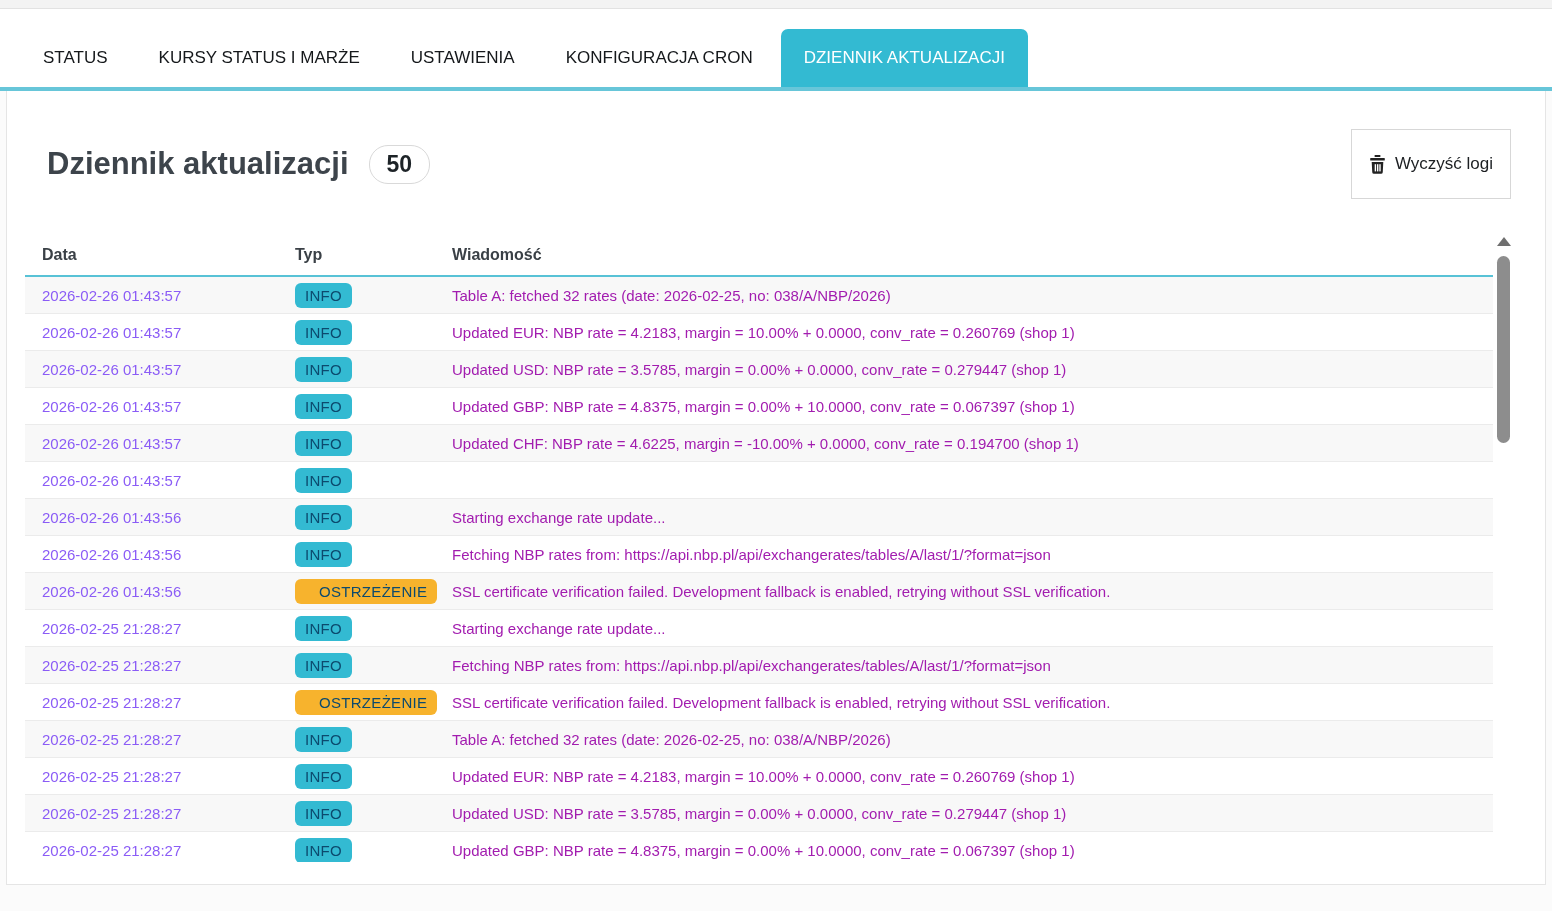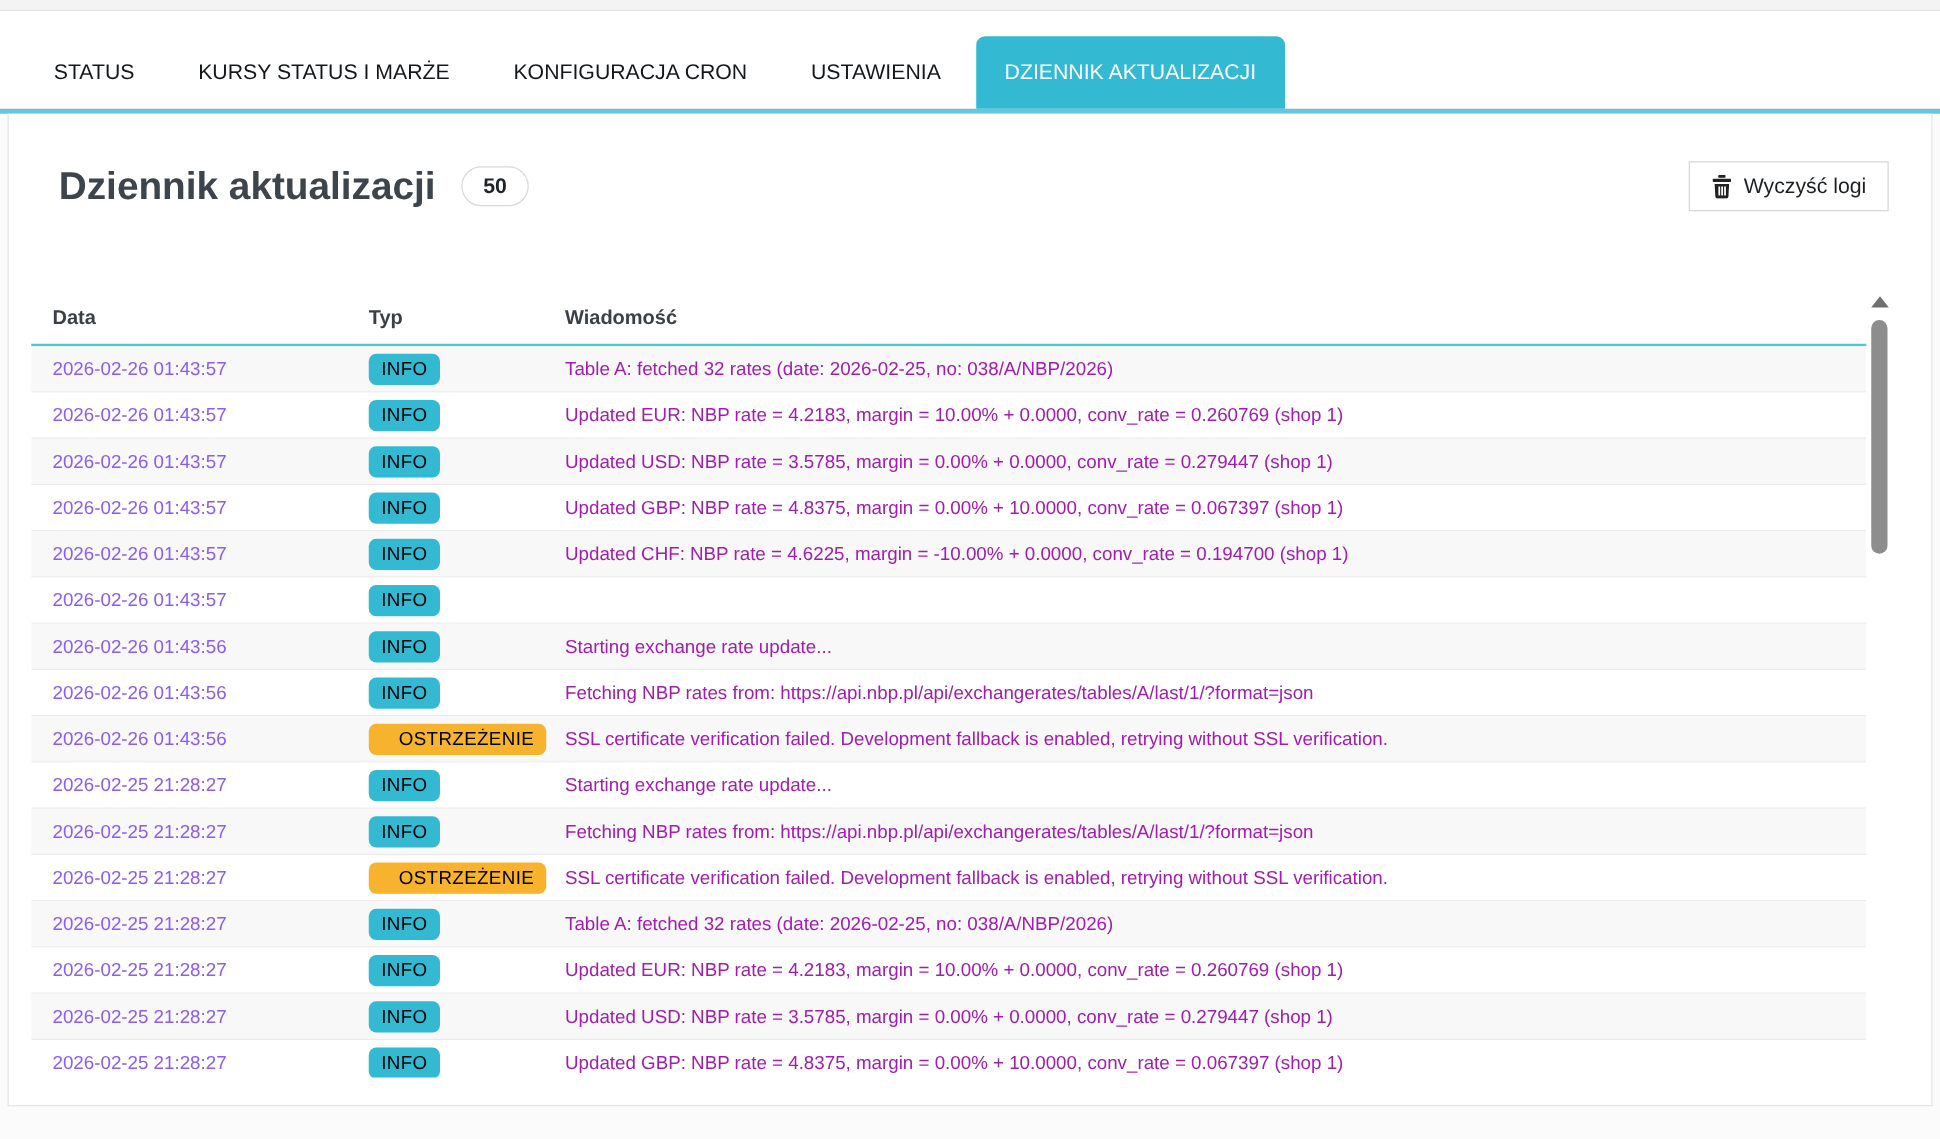--- a/index.html
+++ b/index.html
@@ -29,25 +29,25 @@
   .tab-underline{height:4px;background:var(--teal-light);}
   
   .panel{
     margin:0 6px;height:794px;background:#ffffff;
     border:1px solid #e5e5e5;border-top:none;position:relative;
   }
   .panel-header{display:flex;align-items:center;padding:38px 34px 0 40px;}
   .page-title{font-size:31px;font-weight:bold;color:#3d444b;}
   .count-badge{
     margin-left:20px;background:#fff;border:1px solid #d9d9d9;border-radius:19px;
-    padding:5px 17px;font-size:17px;font-weight:bold;color:#1d2327;
+    padding:5px 17px;font-size:23px;font-weight:bold;color:#1d2327;
   }
   .clear-btn{
     margin-left:auto;display:flex;align-items:center;gap:9px;
-    background:#fff;border:1px solid #d7d7d7;padding:9px 17px;
+    background:#fff;border:1px solid #d7d7d7;padding:24px 17px;
     font-size:17px;color:#1c1f22;cursor:pointer;font-family:inherit;
   }
   .clear-btn svg{display:block;}
   
   .log-table{position:absolute;left:18px;right:52px;top:155px;}
   .thead{
     display:grid;grid-template-columns:253px 157px 1fr;
     font-size:16px;font-weight:bold;color:#3a4046;
     padding-bottom:11px;border-bottom:2px solid #58c2d6;
   }
@@ -57,21 +57,21 @@
     display:grid;grid-template-columns:253px 157px 1fr;
     height:37px;align-items:center;border-bottom:1px solid #ebebeb;
     font-size:15px;background:#ffffff;
   }
   .row.odd{background:#f8f8f8;}
   .cell{padding-left:17px;white-space:nowrap;overflow:hidden;}
   .date-cell{color:#8b5cf6;}
   .msg-cell{color:#a21caf;}
   .badge{
     display:inline-block;margin-left:17px;padding:4px 10px;border-radius:6px;
-    color:#000000;font-size:15px;letter-spacing:.3px;
+    color:#0c4a6e;font-size:15px;letter-spacing:.3px;
   }
   .badge.info{background:var(--teal);}
   .badge.warning{background:var(--warning);padding-left:24px;}
   
   .scrollbar{position:absolute;top:146px;right:34px;width:15px;height:716px;}
   .sb-arrow{width:0;height:0;border-left:7px solid transparent;border-right:7px solid transparent;margin:0 auto;cursor:pointer;}
   .sb-arrow.up{border-bottom:9px solid #6f6f6f;}
   .sb-thumb{
     position:absolute;top:19px;left:1px;width:13px;height:187px;
     background:#8d8d8d;border-radius:7px;cursor:pointer;
@@ -83,24 +83,24 @@
 <div class="top-strip"></div>
 
 <nav class="tab-bar" id="tab-bar">
     <div class="tab">
     <span class="tab-label">STATUS</span>
   </div>
     <div class="tab">
     <span class="tab-label">KURSY STATUS I MARŻE</span>
   </div>
     <div class="tab">
+    <span class="tab-label">USTAWIENIA</span>
+  </div>
+    <div class="tab">
     <span class="tab-label">KONFIGURACJA CRON</span>
-  </div>
-    <div class="tab">
-    <span class="tab-label">USTAWIENIA</span>
   </div>
     <div class="tab active">
     <span class="tab-label">DZIENNIK AKTUALIZACJI</span>
   </div>
   </nav>
 
 <div class="tab-underline"></div>
 
 <main class="panel">
 

